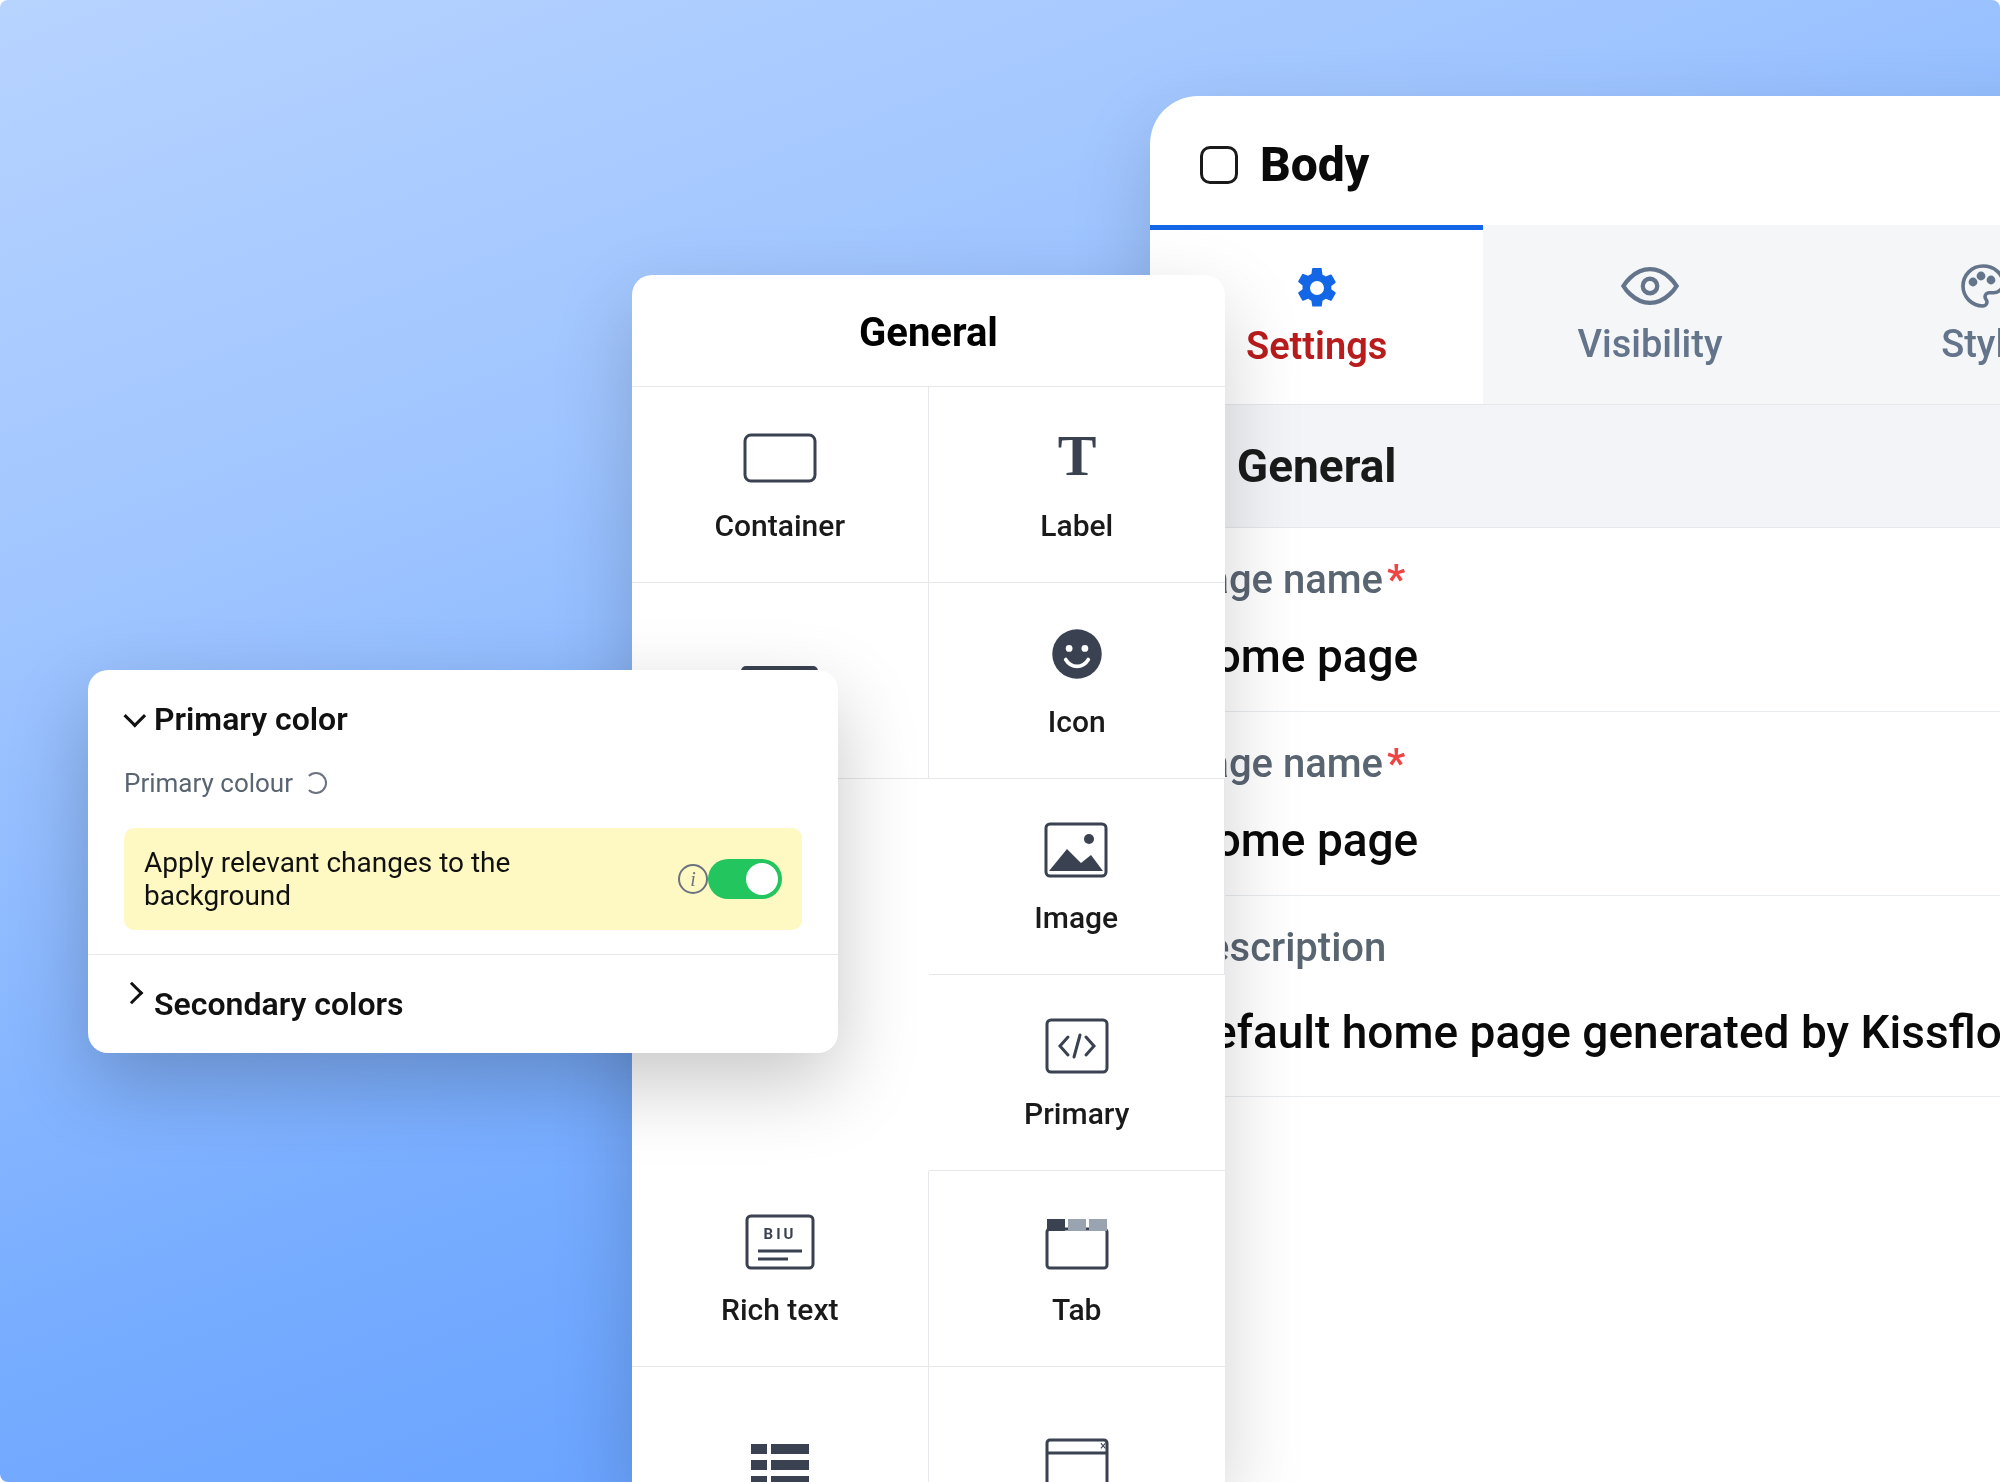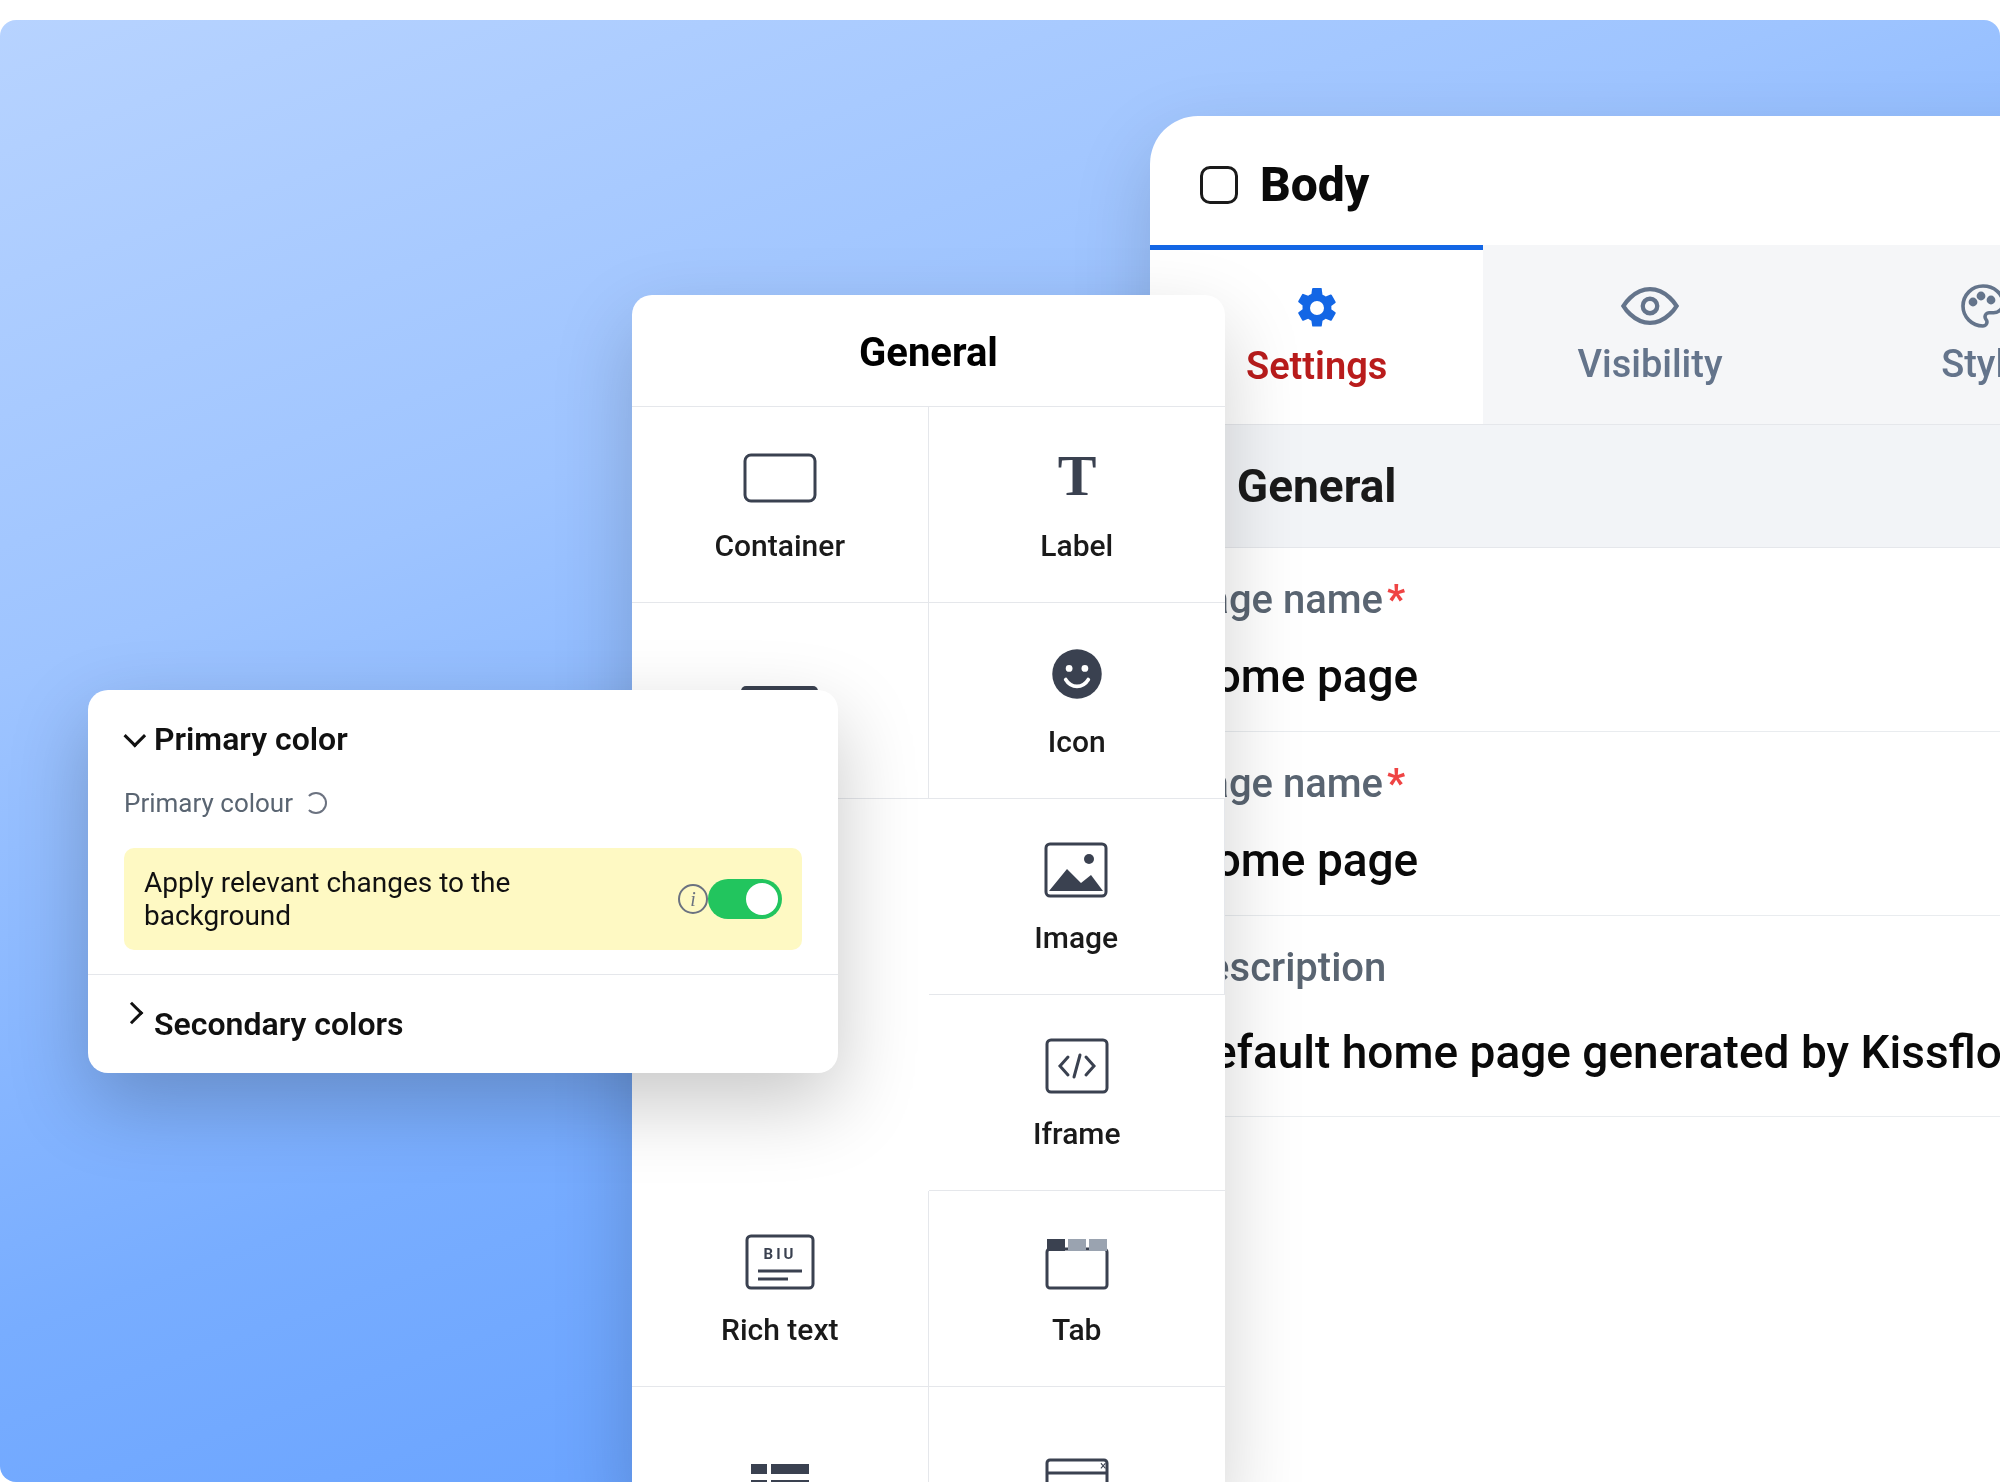--- a/index.html
+++ b/index.html
@@ -8,22 +8,21 @@
   width: 2000px;
   height: 1482px;
   overflow: hidden;
   position: relative;
   background: #fff;
 }
 .canvas {
   position: absolute;
   inset: 0;
   background: linear-gradient(160deg, #b7d3ff 0%, #9ec4ff 30%, #78adff 60%, #5a99ff 100%);
-  border-radius: 16px;
-  margin-top: 20px;
+  border-radius: 8px;
 }
 
 
 .body-panel {
   position: absolute;
   top: 96px;
   left: 1150px;
   width: 1000px;
   height: 1400px;
   background: #fff;
@@ -373,21 +372,21 @@
         <span class="cell-label">Image</span>
       </div>
 
       <div class="cell" style="grid-column:2">
         <span class="icon">
           <svg width="66" height="58" viewBox="0 0 66 58">
               <rect x="3" y="3" width="60" height="52" rx="4" fill="none" stroke="#3a4150" stroke-width="3"></rect>
               <path d="M24 20 L16 29 L24 38 M42 20 L50 29 L42 38 M36 18 L30 40" stroke="#3a4150" stroke-width="3" fill="none" stroke-linecap="round"></path>
             </svg>
         </span>
-        <span class="cell-label">Iframe</span>
+        <span class="cell-label">Primary</span>
       </div>
 
       <div class="cell">
         <span class="icon">
           <svg width="72" height="58" viewBox="0 0 72 58">
               <rect x="3" y="3" width="66" height="52" rx="4" fill="none" stroke="#3a4150" stroke-width="3"></rect>
               <text x="36" y="26" text-anchor="middle" font-size="15" font-weight="700" fill="#3a4150" letter-spacing="3">BIU</text>
               <line x1="14" y1="38" x2="58" y2="38" stroke="#3a4150" stroke-width="3"></line>
               <line x1="14" y1="46" x2="44" y2="46" stroke="#3a4150" stroke-width="3"></line>
             </svg>

